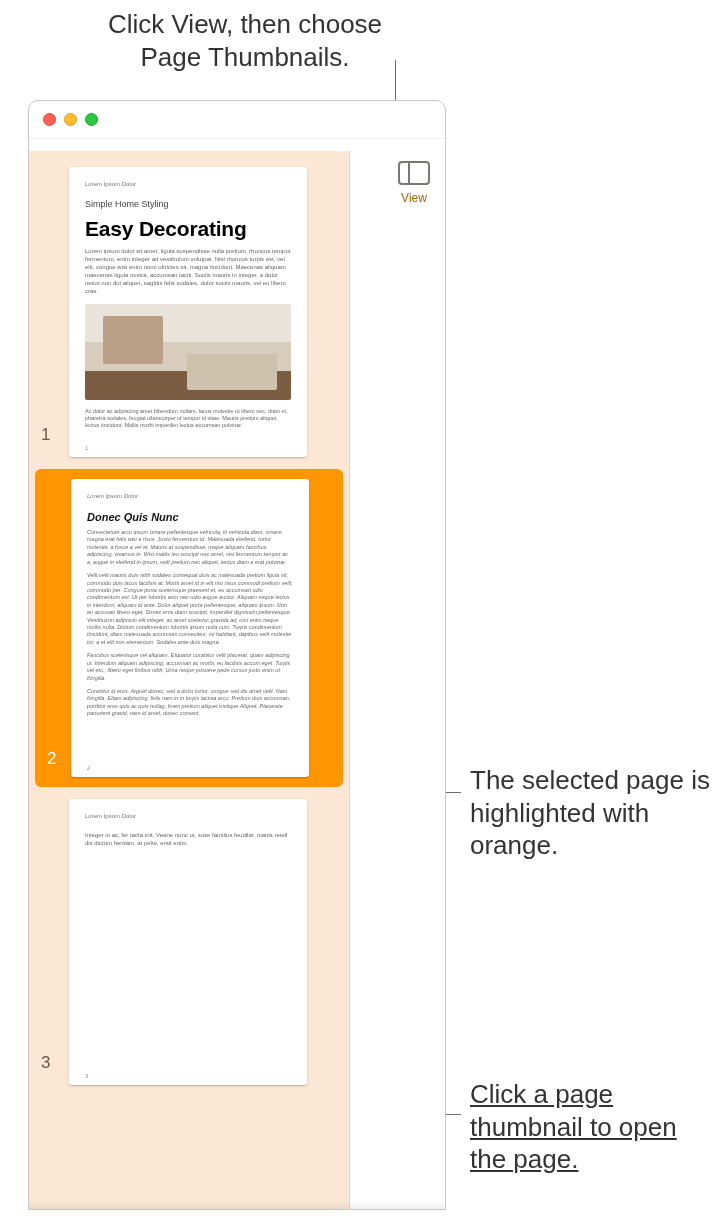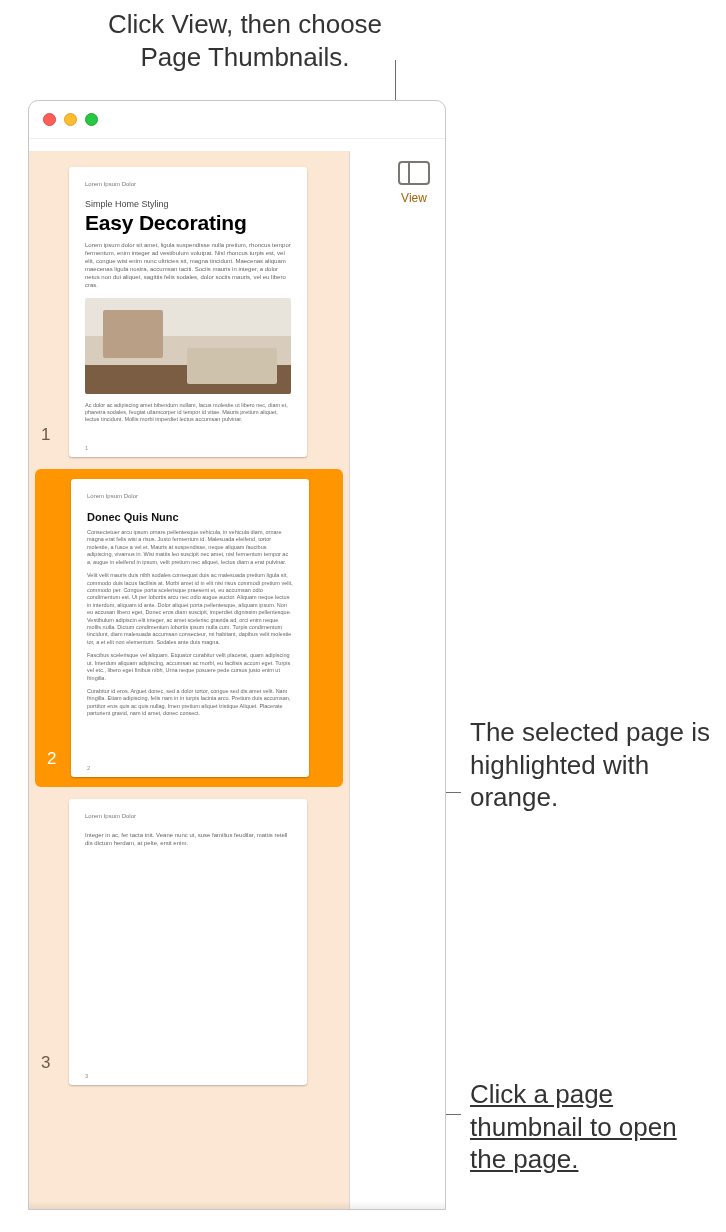--- a/index.html
+++ b/index.html
@@ -19,21 +19,21 @@
     color: #333;
   }
   .annotation.top {
     left: 100px;
     top: 8px;
     width: 290px;
     text-align: center;
   }
   .annotation.right1 {
     left: 470px;
-    top: 716px;
+    top: 764px;
     width: 240px;
   }
   .annotation.right2 {
     left: 470px;
     top: 1078px;
     width: 220px;
     text-decoration: underline;
   }
 
   
@@ -146,21 +146,21 @@
   
   .page.p1 { height: 290px; }
   .page .tiny-header {
     font-size: 6px;
     color: #777;
     margin-bottom: 12px;
   }
   .page .overline {
     font-size: 9px;
     color: #444;
-    margin-bottom: 2px;
+    margin-bottom: 8px;
   }
   .page .p1-title {
     font-size: 21px;
     font-weight: 800;
     letter-spacing: -0.2px;
     margin-bottom: 6px;
   }
   .greek {
     color:#666;
   }
@@ -188,21 +188,21 @@
   .photo::after{
     content:"";
     position:absolute;
     left:102px; right:14px; bottom:10px;
     height:36px;
     background:#cfc2ad;
     border-radius:2px;
   }
 
   
-  .page.p2 { height: 298px; }
+  .page.p2 { height: 298px; font-style: italic; }
   .page .p2-title {
     font-size: 11px;
     font-weight: 700;
     color:#111;
     margin: 4px 0 6px 0;
   }
 
   
   .page.p3 { height: 286px; }
   .page.p3 .greek.sm { margin-top: 4px; }

